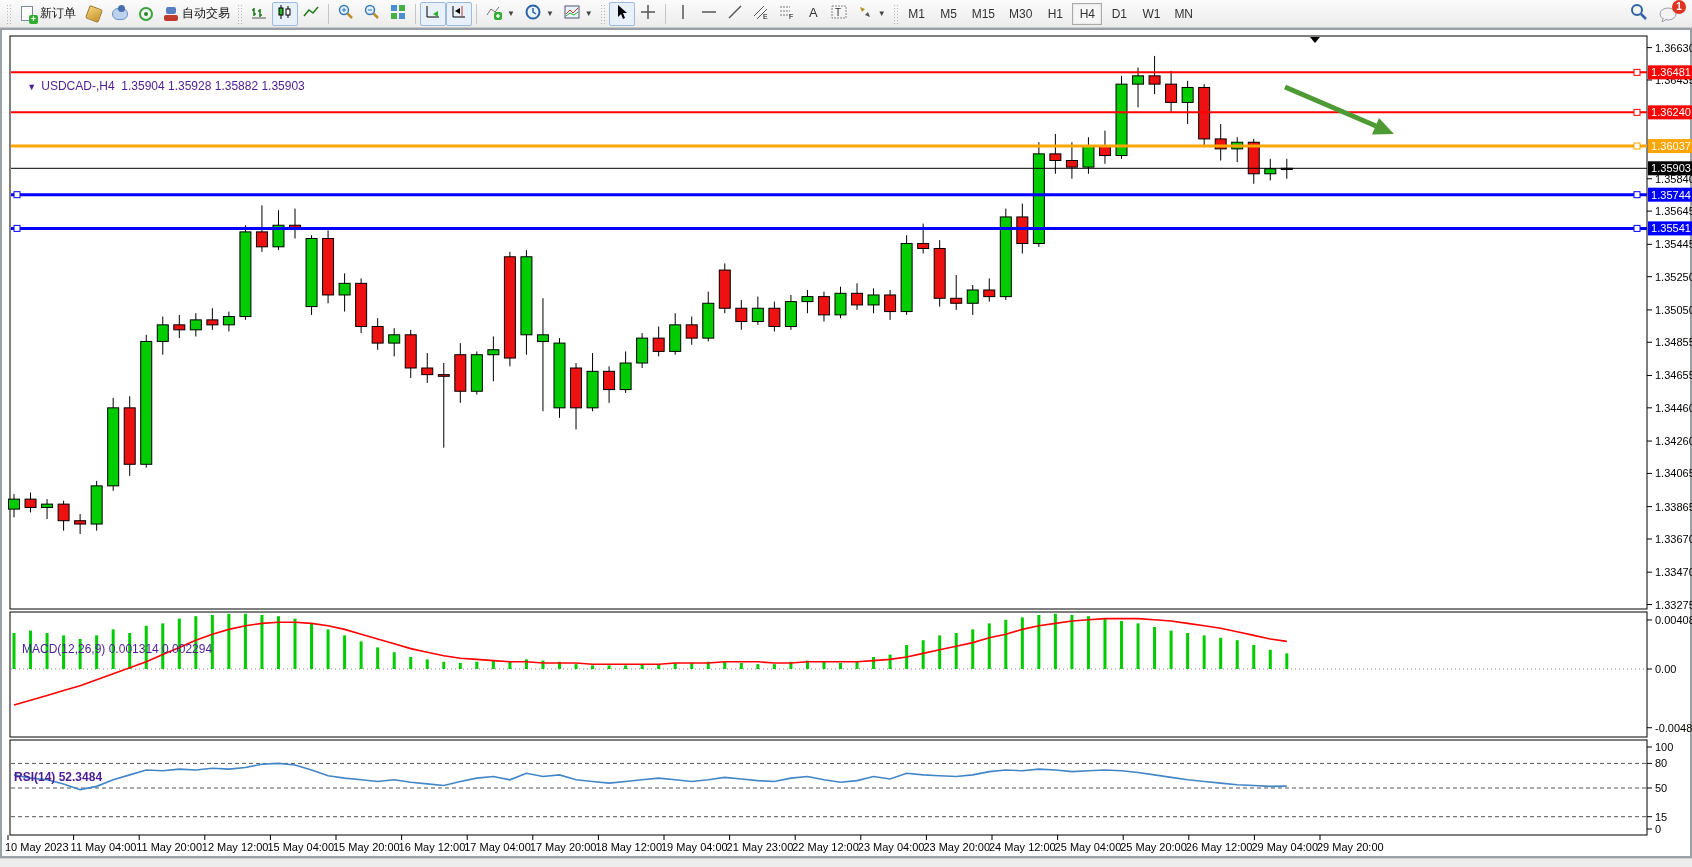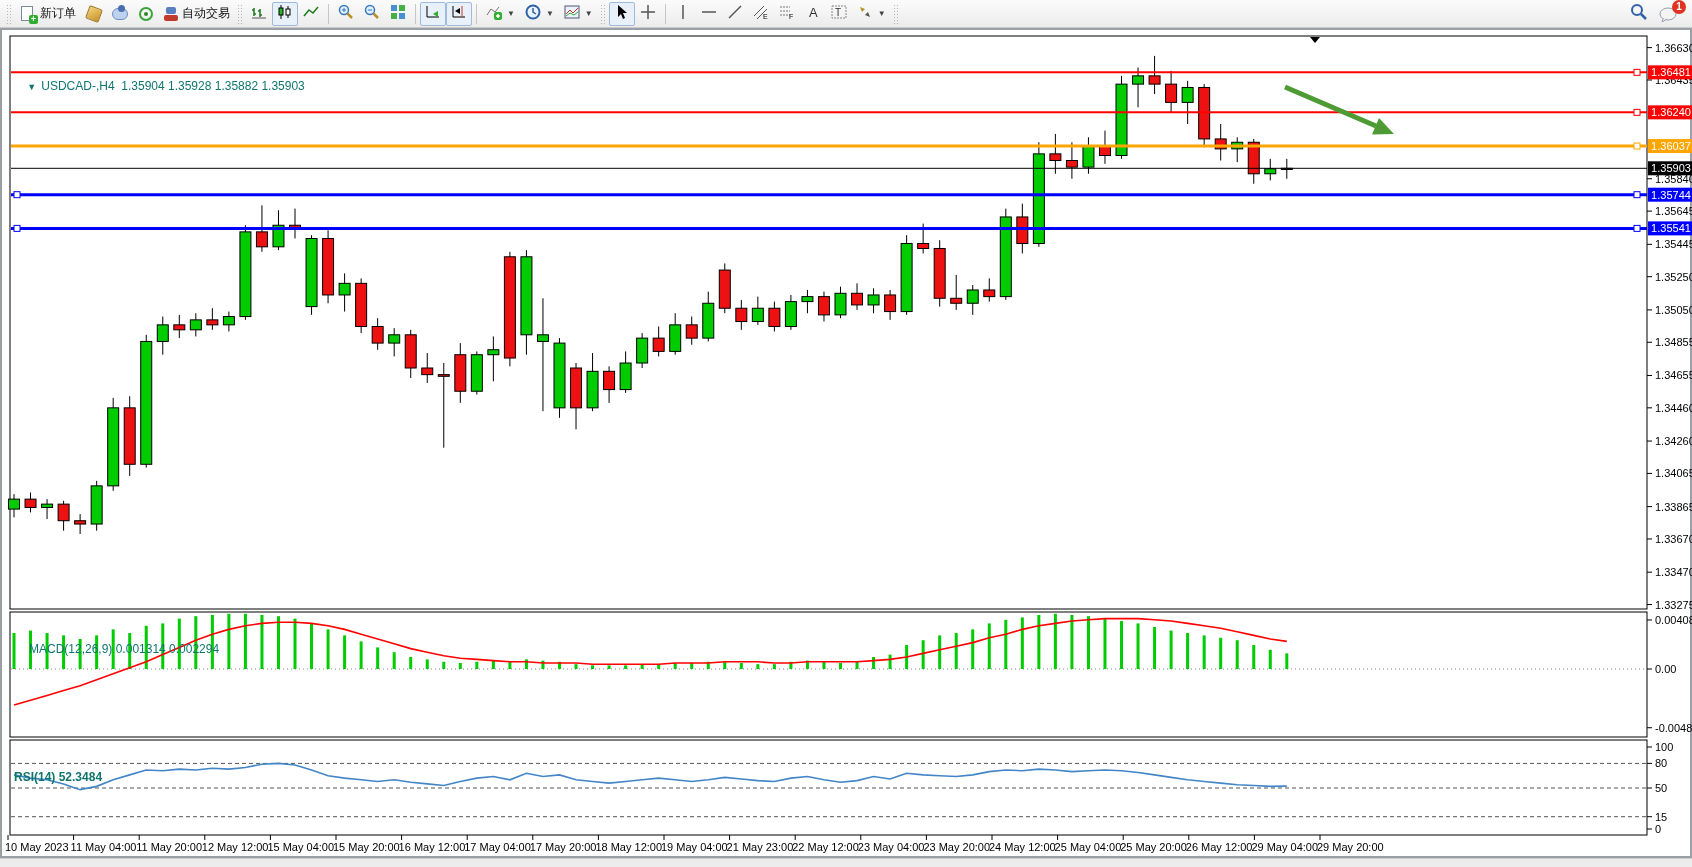--- a/index.html
+++ b/index.html
@@ -24,24 +24,24 @@
   .tb-right { margin-left:auto; display:flex; align-items:center; gap:10px; padding-right:10px; }
   .dd-arrow { font-size:8px; color:#444; margin-left:1px; }
   
   .ic { display:inline-block; position:relative; }
   .badge { position:absolute; top:-6px; right:-8px; background:#e03423; color:#fff;
     border-radius:50%; width:14px; height:14px; font-size:10px; line-height:14px;
     text-align:center; font-weight:bold; }
   
   .chart-window { position:absolute; left:0; top:28px; width:1692px; height:830px;
     background:#fff; border:2px solid #9aa0a6; border-top-color:#7f8archive; }
-  .overlay-label { position:absolute; font-size:12px; color:#0f766e; z-index:3; white-space:pre;text-align:center; }
+  .overlay-label { position:absolute; font-size:12px; color:#4c1d95; z-index:3; white-space:pre;text-align:center; }
   #title-label { left:12px; top:35px; }
   #title-label .tri { font-size:9px; margin-right:5px; }
-  #macd-label { left:27px; top:612px; }
+  #macd-label { left:20px; top:612px; }
   #rsi-label { left:12px; top:740px;font-weight:bold; }
   svg#chart-svg { position:absolute; left:0; top:0; z-index:1; }
   .statusbar { position:absolute; left:0; top:858px; width:1692px; height:9px;
     background:#ededed; border-top:1px solid #cfcfcf; }
 </style>
 </head>
 <body>
 
 <div class="toolbar">
   <div class="tb-grip"></div>
@@ -219,20 +219,31 @@
   </button>
   <button class="tb-btn">
     <span class="ic"><svg width="16" height="16">
           <polygon points="3,3 8,5 5,8" fill="#b8902a"></polygon>
           <polygon points="13,13 8,11 11,8" fill="#555"></polygon>
         </svg></span>
     <span class="dd-arrow">▼</span>
   </button>
 
   <div class="tb-grip"></div>
+  <div id="tf-bar" style="display:flex;gap:2px;">
+      <button class="tf-btn">M1</button>
+      <button class="tf-btn">M5</button>
+      <button class="tf-btn">M15</button>
+      <button class="tf-btn">M30</button>
+      <button class="tf-btn">H1</button>
+      <button class="tf-btn active">H4</button>
+      <button class="tf-btn">D1</button>
+      <button class="tf-btn">W1</button>
+      <button class="tf-btn">MN</button>
+    </div>
 
   <div class="tb-right">
     <span class="ic"><svg width="18" height="18">
           <circle cx="7" cy="7" r="5" fill="none" stroke="#2e62a8" stroke-width="2"></circle>
           <line x1="11" y1="11" x2="16" y2="16" stroke="#2e62a8" stroke-width="2.5"></line>
         </svg></span>
     <span class="ic" style="width:20px;height:16px;">
       <svg width="20" height="16">
           <ellipse cx="10" cy="8" rx="8" ry="6" fill="#f4f4f4" stroke="#9aa0a6"></ellipse>
           <path d="M5 13 L4 16 L9 13" fill="#f4f4f4" stroke="#9aa0a6"></path>

